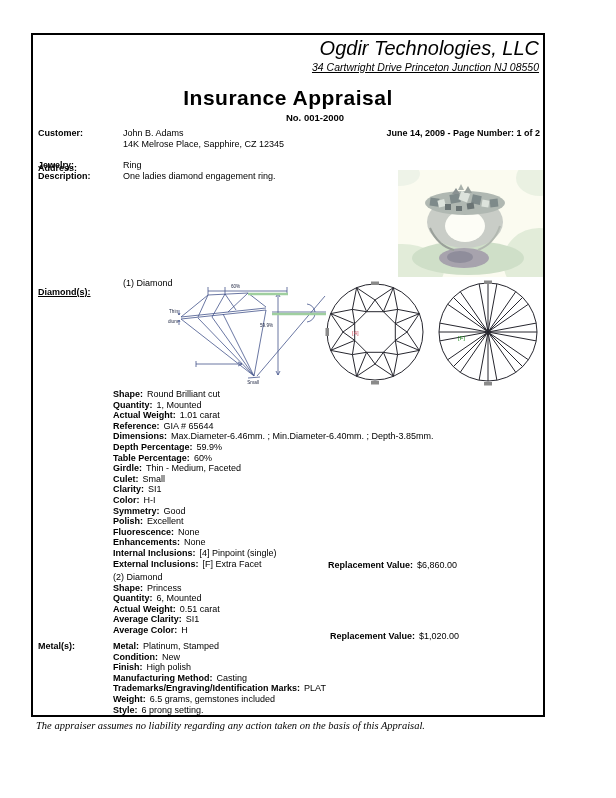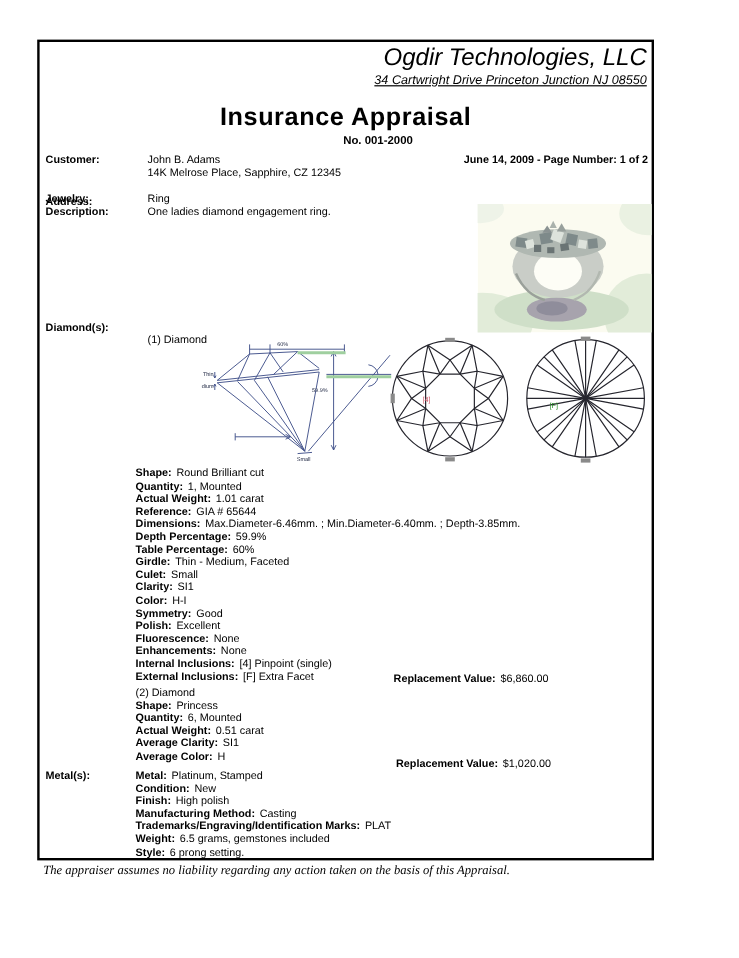--- a/index.html
+++ b/index.html
@@ -82,21 +82,21 @@
         <rect x="58" y="36" width="6" height="5"></rect>
       </g>
       <polygon points="58,18 62,24 54,24" fill="#8a9292"></polygon>
       <polygon points="70,16 74,23 66,23" fill="#98a09c"></polygon>
       <polygon points="63,14 66,20 60,20" fill="#aab2ac"></polygon>
       <path d="M32,58 Q40,76 56,80" stroke="#9aa09a" stroke-width="2" fill="none"></path>
       <path d="M102,56 Q96,74 80,80" stroke="#b2b8b0" stroke-width="2" fill="none"></path>
     </svg>
   </div>
 
-  <div class="lblcol" style="top:268px;">Diamond(s):</div>
+  <div class="lblcol" style="top:287px;text-decoration:underline;">Diamond(s):</div>
   <div class="valcol" style="top:278px;">(1) Diamond</div>
 
   <div class="abs" style="left:168px;top:276px;">
     <svg width="160" height="114" viewBox="0 0 160 114">
       <g stroke="#44548c" stroke-width="0.8" fill="none">
         <path d="M40,15 L119,15 M40,11 L40,19 M57,11 L57,19 M119,11 L119,19"></path>
         <path d="M40,19 L80,17 M40,19 L13,41 M80,17 L98,31"></path>
         <path d="M13,41 L98,32 M13,43 L98,34"></path>
         <path d="M13,43 L86,100 M98,34 L86,100"></path>
         <path d="M40,19 L30,41 M57,18 L44,41 M57,18 L68,34 M80,17 L60,36"></path>

